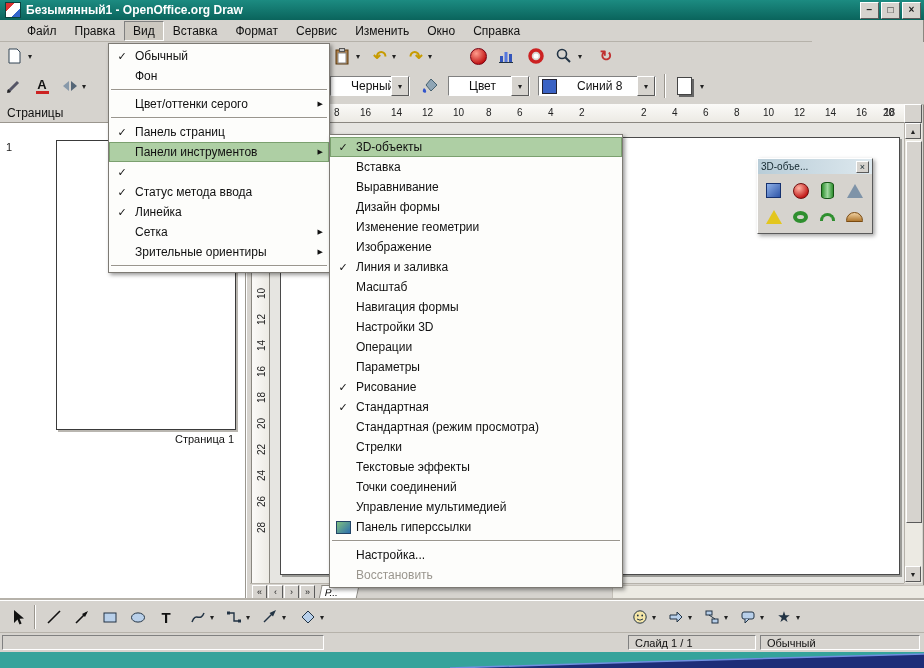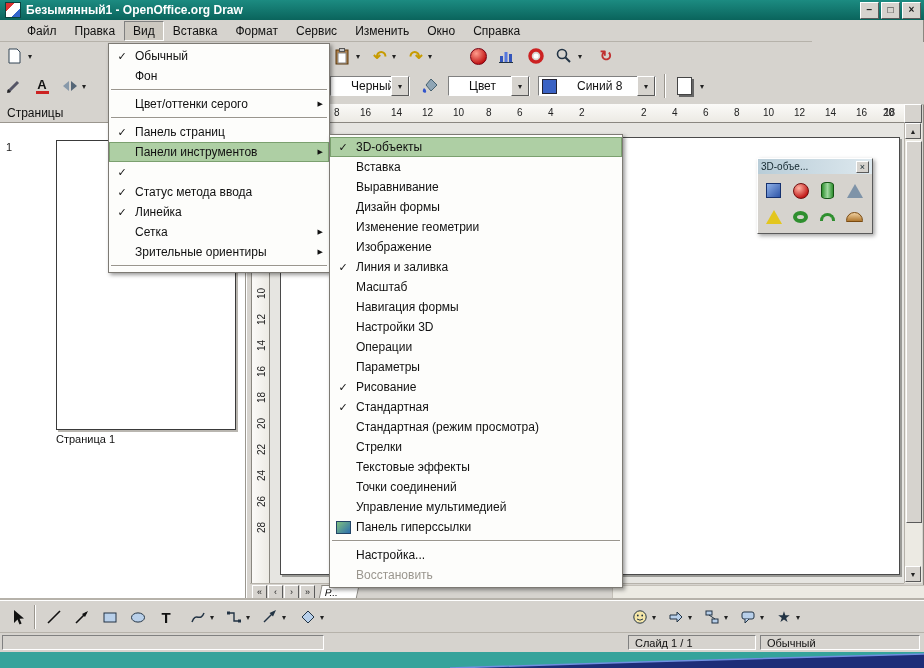--- a/index.html
+++ b/index.html
@@ -46,21 +46,21 @@
   .rcorner{position:absolute;left:904px;top:104px;width:18px;height:19px;background:#d6d3ce;
     border:1px solid;border-color:#fff #5a5a5a #5a5a5a #fff;box-sizing:border-box}
   .vruler{position:absolute;left:252px;top:123px;width:18px;height:460px;
     background:linear-gradient(90deg,#fbfaf8,#eceae4);border-right:1px solid #8a8780;box-sizing:border-box}
   .vnum{position:absolute;left:0;width:18px;text-align:center;font-size:10px;color:#222;transform:rotate(-90deg)}
 
   
   .pagespanel{position:absolute;left:0;top:123px;width:246px;height:477px;background:#fff;border-right:1px solid #9a968e;box-sizing:border-box}
   .pthumb{position:absolute;left:56px;top:17px;width:178px;height:288px;background:#fff;border:1px solid #3a3a3a;box-shadow:2px 2px 0 #b9b6b0}
   .pnum{position:absolute;left:6px;top:18px;font-size:11px;color:#222}
-  .pcap{position:absolute;left:56px;top:310px;width:178px;text-align:left;font-size:11px;color:#111}
+  .pcap{position:absolute;left:56px;top:310px;width:178px;text-align:right;font-size:11px;color:#111}
   .splitter{position:absolute;left:246px;top:123px;width:6px;height:477px;background:#d6d3ce;border-left:1px solid #fff;border-right:1px solid #8a8780;box-sizing:border-box}
 
   
   .canvas{position:absolute;left:270px;top:123px;width:634px;height:460px;background:#e6e5e1;overflow:hidden}
   .page{position:absolute;left:10px;top:14px;width:618px;height:436px;background:#fff;border:1px solid #4a4a4a;box-shadow:2px 2px 0 #9a9a96}
 
   
   .vscroll{position:absolute;left:904px;top:123px;width:18px;height:460px;background:#eceae3;border-left:1px solid #b6b2aa;box-sizing:border-box}
   .sbtn{position:absolute;width:16px;height:16px;background:#d6d3ce;border:1px solid;border-color:#fff #5a5a5a #5a5a5a #fff;
     display:flex;align-items:center;justify-content:center;font-size:7px;color:#222;box-sizing:border-box}

